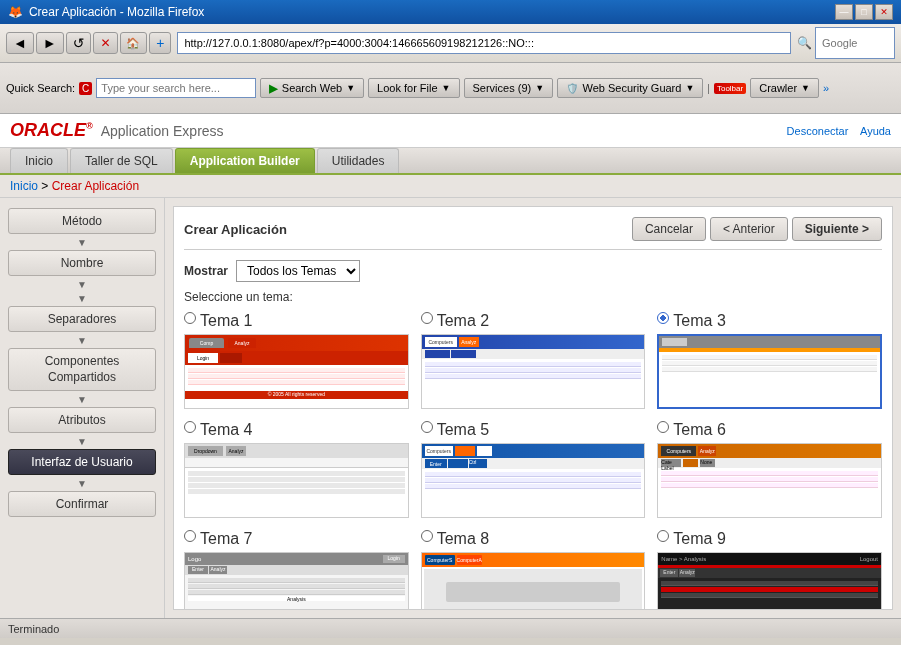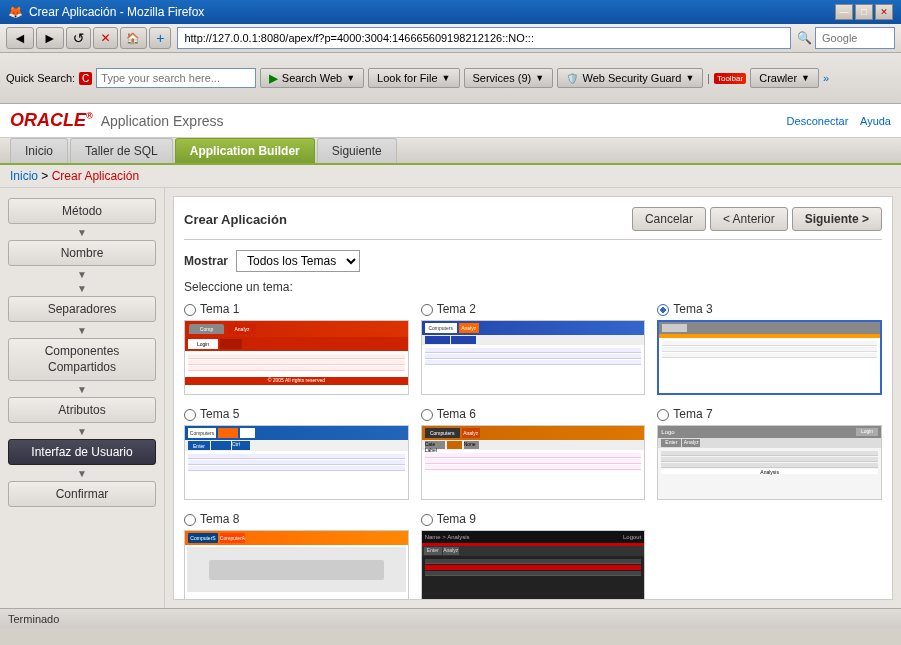--- a/index.html
+++ b/index.html
@@ -47,21 +47,21 @@
     }
     .address-bar {
       flex: 1;
       height: 22px;
       border: 1px solid #7090c0;
       padding: 2px 6px;
       font-size: 11px;
       background: white;
     }
     .search-box {
-      height: 22px;
+      height: 32px;
       border: 1px solid #7090c0;
       padding: 2px 6px;
       font-size: 11px;
       background: white;
       width: 80px;
     }
 
     
     .quick-search-bar {
       background: linear-gradient(to bottom, #e8e4e0, #d8d4d0);
@@ -260,23 +260,23 @@
       grid-template-columns: repeat(3, 1fr);
       gap: 12px;
     }
     .theme-item {
       display: flex;
       flex-direction: column;
       gap: 4px;
     }
     .theme-label {
       display: flex;
-      align-items: flex-end;
+      align-items: flex-start;
       gap: 4px;
-      font-size: 12px;
+      font-size: 16px;
       color: #333;
     }
     .radio-btn {
       width: 12px; height: 12px;
       border-radius: 50%;
       border: 1px solid #666;
       background: white;
       display: inline-block;
       flex-shrink: 0;
     }
@@ -404,21 +404,21 @@
     <a href="#">Desconectar</a>
     &nbsp;&nbsp;
     <a href="#">Ayuda</a>
   </div>
 </div>
 
 <div class="nav-tabs-bar">
   <div class="nav-tab">Inicio</div>
   <div class="nav-tab">Taller de SQL</div>
   <div class="nav-tab active">Application Builder</div>
-  <div class="nav-tab">Siguiente</div>
+  <div class="nav-tab">Utilidades</div>
 </div>
 
 <div class="breadcrumb">
   <a href="#">Inicio</a>
   <span> &gt; </span>
   <span class="current">Crear Aplicación</span>
 </div>
 
 <div class="main-layout">
 
@@ -517,20 +517,39 @@
           </div>
           <div style="background:#f90;height:4px;"></div>
           <div style="background:white;padding:3px;">
             <div style="height:5px;background:#f5f5f5;margin-bottom:1px;border-bottom:1px solid #ddd;"></div>
             <div style="height:5px;background:#f5f5f5;margin-bottom:1px;border-bottom:1px solid #ddd;"></div>
             <div style="height:5px;background:#f5f5f5;margin-bottom:1px;border-bottom:1px solid #ddd;"></div>
           </div>
         </div>
       </div>
 
+      <div class="theme-item">
+        <div class="theme-label">
+          <span class="radio-btn"></span>
+          <span>Tema 4</span>
+        </div>
+        <div class="theme-preview" style="background:white;">
+          <div style="background:#ddd;height:14px;display:flex;align-items:center;padding:0 3px;gap:3px;">
+            <div style="background:#aaa;width:35px;height:10px;font-size:5px;display:flex;align-items:center;justify-content:center;">Dropdown</div>
+            <div style="background:#aaa;width:20px;height:10px;font-size:5px;display:flex;align-items:center;justify-content:center;">Analyz</div>
+          </div>
+          <div style="background:#f5f5f5;height:10px;border-bottom:1px solid #ccc;"></div>
+          <div style="padding:3px;">
+            <div style="height:5px;background:#e8e8e8;margin-bottom:1px;"></div>
+            <div style="height:5px;background:#e8e8e8;margin-bottom:1px;"></div>
+            <div style="height:5px;background:#e8e8e8;margin-bottom:1px;"></div>
+            <div style="height:5px;background:#e8e8e8;margin-bottom:1px;"></div>
+          </div>
+        </div>
+      </div>
 
       <div class="theme-item">
         <div class="theme-label">
           <span class="radio-btn"></span>
           <span>Tema 5</span>
         </div>
         <div class="theme-preview" style="background:white;">
           <div style="background:linear-gradient(to right,#1155aa,#2266bb);height:14px;display:flex;gap:2px;padding:2px 3px;align-items:center;">
             <div style="background:#fff;width:28px;height:10px;font-size:5px;display:flex;align-items:center;justify-content:center;color:#333;">Computers</div>
             <div style="background:#ff6600;width:20px;height:10px;font-size:5px;"></div>

